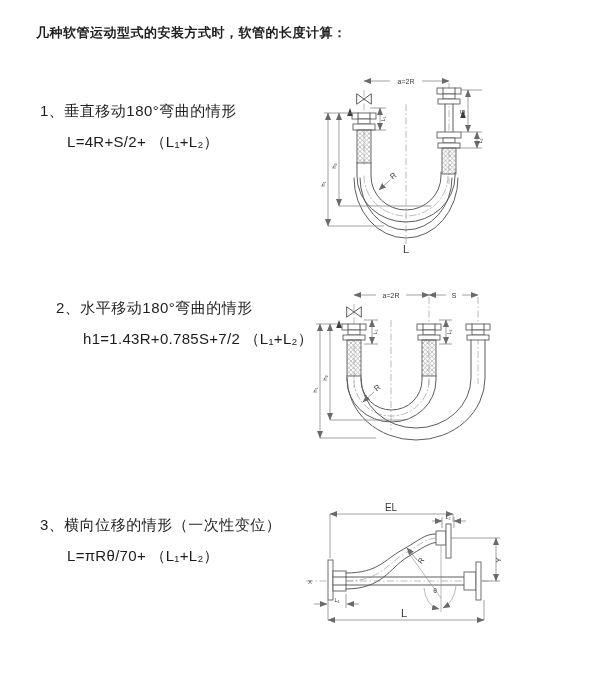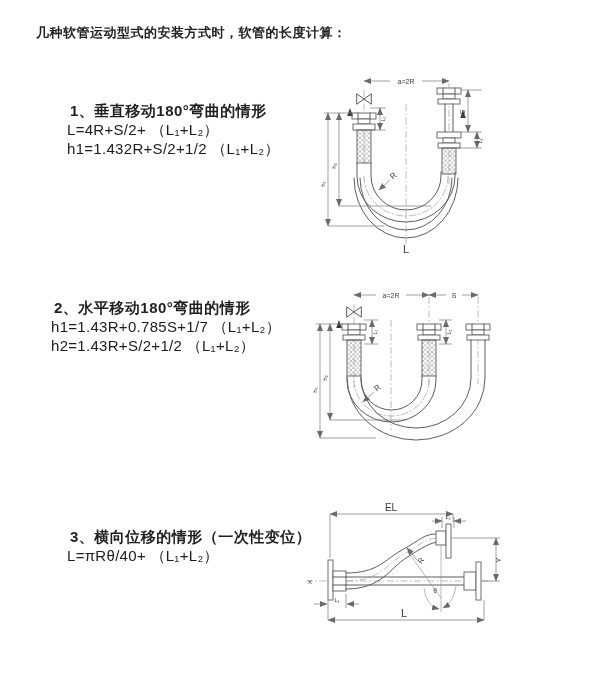--- a/index.html
+++ b/index.html
@@ -3,54 +3,52 @@
 <meta charset="utf-8">
 <style>
   html,body{margin:0;padding:0;}
   body{
     width:600px;height:675px;position:relative;background:#ffffff;
     font-family:"Liberation Sans","DejaVu Sans",sans-serif;color:#1f1f1f;overflow:hidden;
   }
   .abs{position:absolute;}
   .page-title{left:36px;top:24px;font-size:13px;font-weight:bold;letter-spacing:.5px;}
   .section{position:absolute;}
-  .sec-heading{font-size:15px;font-weight:bold;letter-spacing:.5px;white-space:nowrap;margin-left:30px;}
-  .formula{font-size:15px;letter-spacing:.3px;margin-left:27px;white-space:nowrap;color:#1c1c1c;}
+  .sec-heading{font-size:15px;font-weight:normal;letter-spacing:.5px;white-space:nowrap;}
+  .formula{font-size:15px;letter-spacing:.3px;margin-left:27px;margin-top:12px;white-space:nowrap;color:#1c1c1c;}
   .s1{left:40px;top:102px;}
-  .s2{left:24px;top:299px;}
-  .s3{left:40px;top:528px;}
+  .s2{left:56px;top:299px;}
+  .s3{left:40px;top:516px;}
   svg{position:absolute;overflow:visible;}
   .st{stroke:#5d5d5d;stroke-width:1;fill:none;stroke-linecap:round;}
   .fl{stroke:#5d5d5d;stroke-width:.9;fill:#ffffff;}
   .dl{stroke:#787878;stroke-width:.7;fill:none;}
   .cl{stroke:#8f8f8f;stroke-width:.6;fill:none;stroke-dasharray:7 2.5 1.5 2.5;}
   .thin{stroke:#8a8a8a;stroke-width:.6;fill:none;}
   .lbl{fill:#3a3a3a;}
   .solid{fill:#3a3a3a;stroke:none;}
 </style>
 </head>
 <body>
 
 <div class="abs page-title">几种软管运动型式的安装方式时，软管的长度计算：</div>
 
 <div class="section s1">
   <div class="sec-heading">1、垂直移动180°弯曲的情形</div>
   <div class="formula">L=4R+S/2+ （L₁+L₂）</div>
-  <div class="formula">h1=1.432R+S/2+1/2 （L₁+L₂）</div>
 </div>
 
 <div class="section s2">
   <div class="sec-heading">2、水平移动180°弯曲的情形</div>
-  <div class="formula">h1=1.43R+0.785S+1/7 （L₁+L₂）</div>
-  <div class="formula">h2=1.43R+S/2+1/2 （L₁+L₂）</div>
+  <div class="formula">h1=1.43R+0.785S+7/2 （L₁+L₂）</div>
 </div>
 
 <div class="section s3">
   <div class="sec-heading">3、横向位移的情形（一次性变位）</div>
-  <div class="formula">L=πRθ/40+ （L₁+L₂）</div>
+  <div class="formula">L=πRθ/70+ （L₁+L₂）</div>
 </div>
 
 <svg style="left:306px;top:66px" width="284" height="192" viewBox="0 0 284 192">
   <defs>
     <marker id="ar1" markerWidth="9" markerHeight="8" refX="7" refY="3" orient="auto-start-reverse" markerUnits="userSpaceOnUse">
       <path d="M0,0 L7.5,3 L0,6 Z" fill="#6a6a6a"></path>
     </marker>
     <pattern id="br1" width="4.5" height="4.5" patternUnits="userSpaceOnUse">
       <path d="M0,4.5 L4.5,0 M0,0 L4.5,4.5" stroke="#9a9a9a" stroke-width=".6"></path>
     </pattern>

